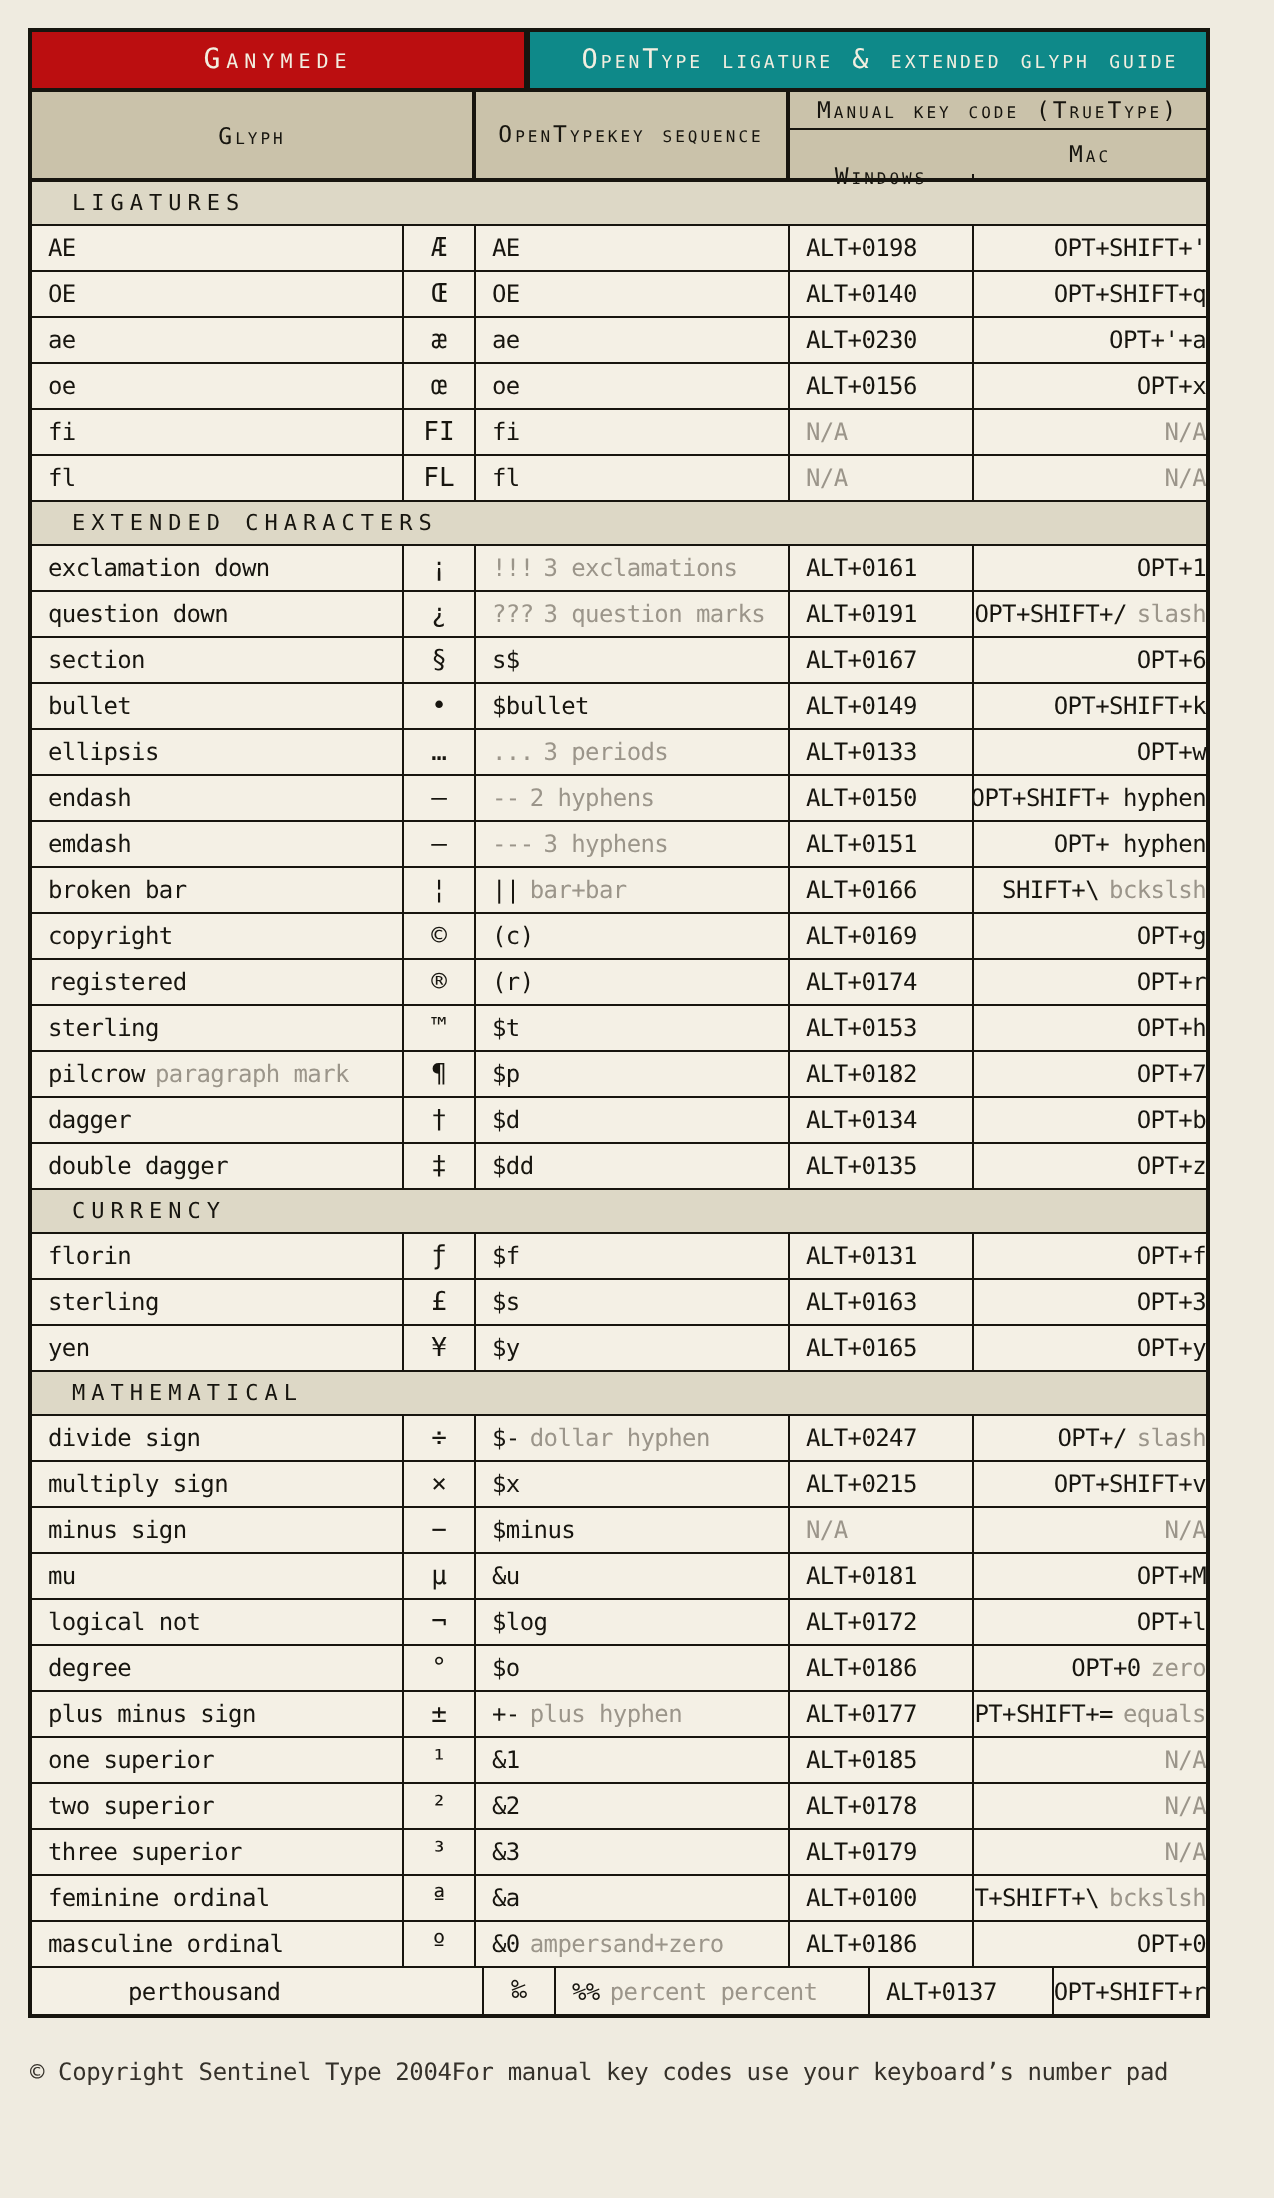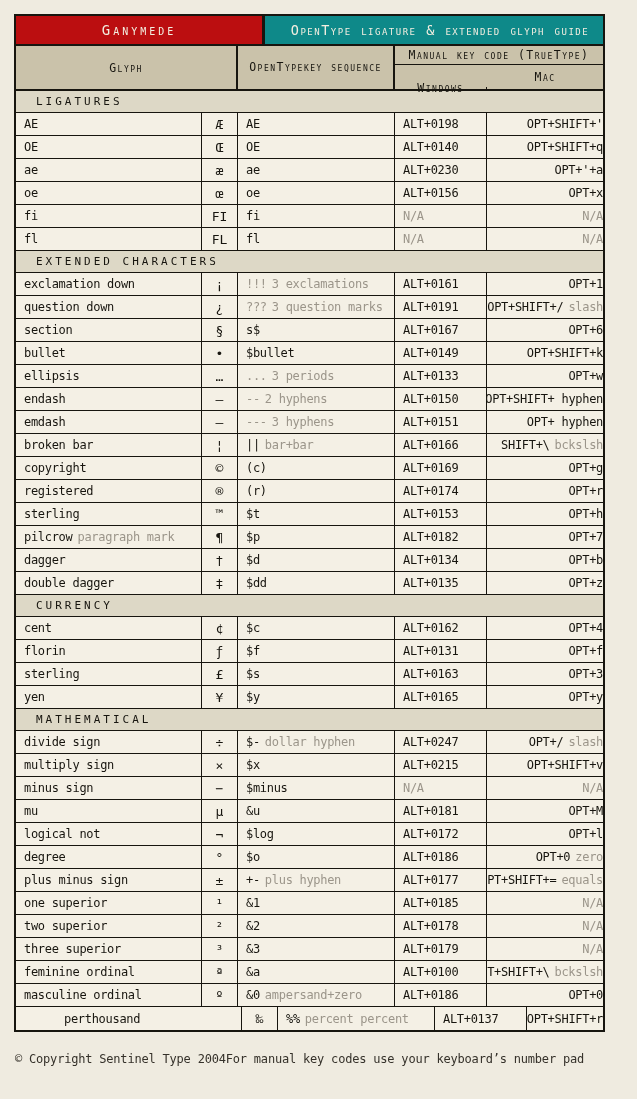--- a/index.html
+++ b/index.html
@@ -437,37 +437,20 @@
         <div class="cell win">
           <span>ALT+0135</span>
         </div>
         <div class="cell mac">
           <span>OPT+z</span>
         </div>
       </div>
       <div class="secbar">CURRENCY</div>
       <div class="row">
         <div class="cell name">
-          <span>cent</span>
-        </div>
-        <div class="cell glyph">
-          <span>¢</span>
-        </div>
-        <div class="cell seq">
-          <span>$c</span>
-        </div>
-        <div class="cell win">
-          <span>ALT+0162</span>
-        </div>
-        <div class="cell mac">
-          <span>OPT+4</span>
-        </div>
-      </div>
-      <div class="row">
-        <div class="cell name">
           <span>florin</span>
         </div>
         <div class="cell glyph">
           <span>ƒ</span>
         </div>
         <div class="cell seq">
           <span>$f</span>
         </div>
         <div class="cell win">
           <span>ALT+0131</span>

